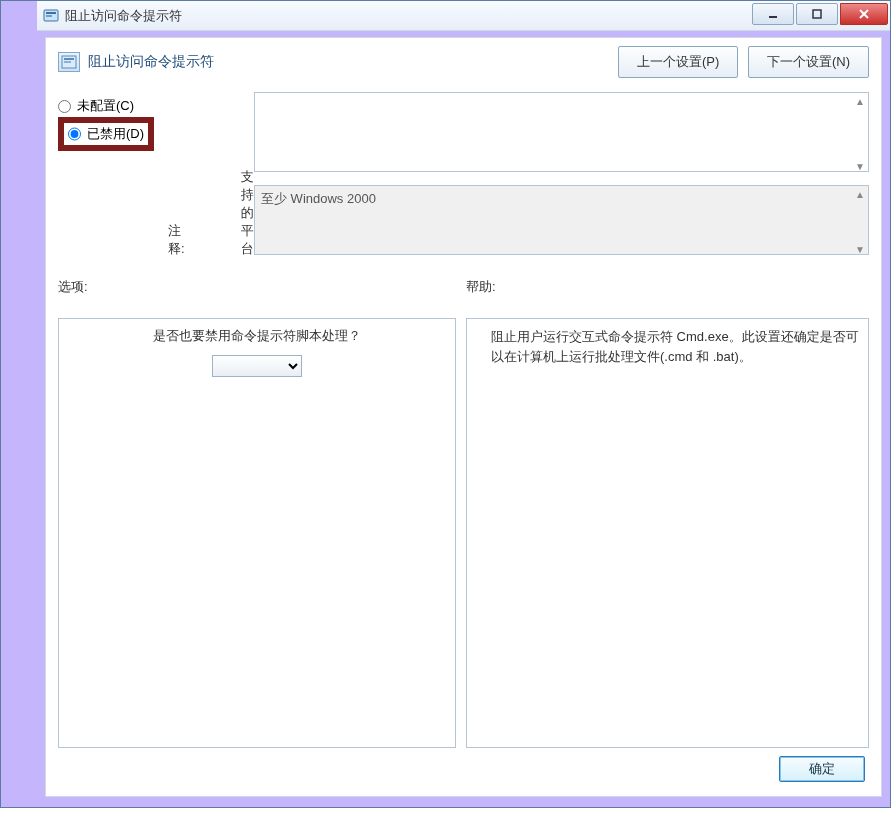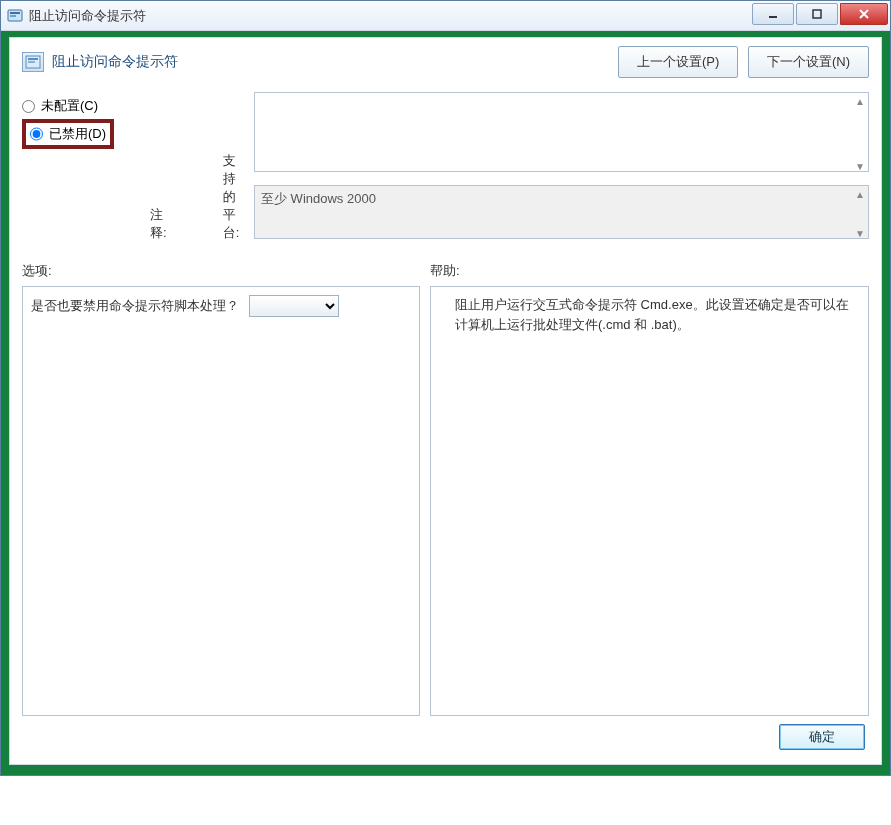--- a/index.html
+++ b/index.html
@@ -1,17 +1,17 @@
 <!DOCTYPE html>
 <html><head>
 <meta charset="utf-8">
 <style>
   * { box-sizing: border-box; font-family: "Microsoft YaHei", "Segoe UI", Tahoma, sans-serif; font-size: 13px; }
   html, body { margin: 0; padding: 0; background: #fff; }
-  .window { width: 891px; border: 1px solid #5a7ca0; background: #15803d; }
+  .window { width: 891px; border: 1px solid #5a7ca0; background: #c4b5fd; padding-left: 36px; }
   .titlebar {
     height: 30px; display: flex; align-items: center; justify-content: space-between;
     background: linear-gradient(#f7fbff,#e6eef8); border-bottom: 1px solid #cfd8e3;
   }
   .titlebar-left { display: flex; align-items: center; gap: 6px; padding-left: 6px; }
   .titlebar-title { color: #333; }
   .app-icon { width:16px; height:16px; display:inline-block; }
   .win-controls { display: flex; height: 100%; }
   .win-btn {
     width: 42px; height: 22px; margin-top:2px; margin-right: 2px;
@@ -26,44 +26,44 @@
   .header-left { display:flex; align-items:center; gap:8px; }
   .header-title { font-size: 14px; color:#1b4a7a; }
   .gpo-icon {
     width:22px; height:20px; display:inline-flex; align-items:center; justify-content:center;
     border:1px solid #7fa8cf; background: linear-gradient(#eaf3fb,#cfe1f2);
   }
   .nav-btn {
     height: 32px; padding: 0 18px; border:1px solid #8aa6c1; background: linear-gradient(#fdfefe,#e6eef6);
     color:#333; border-radius:2px; margin-left:6px;
   }
-  .cfg-area { display:flex; gap: 18px; }
+  .cfg-area { display:flex; }
   .radio-col { width: 110px; }
   .radio-row { display:flex; align-items:center; gap:6px; height:28px; }
   .radio-row input { margin:0; }
-  .highlight-box { border: 4px solid #7f1d1d; padding: 2px 4px; display:inline-flex; }
+  .highlight-box { border: 6px solid #7f1d1d; padding: 2px 4px; display:inline-flex; }
   .labels-col { width: 86px; padding-top:4px; display:flex; flex-direction:row; gap:56px; align-items:flex-end; color:#333; }
   .fields-col { flex:1; display:flex; flex-direction:column; gap:10px; }
   .textarea-wrap { position:relative; }
   .ta-comment {
     width:100%; height:80px; resize:none; border:1px solid #b7c4d3; padding:4px 18px 4px 6px; background:#fff; color:#333;
   }
   .ta-platform {
-    width:100%; height:54px; resize:none; border:1px solid #b7c4d3; padding:4px 18px 4px 6px; background:#f0f0f0; color:#555;
+    width:100%; height:70px; resize:none; border:1px solid #b7c4d3; padding:4px 18px 4px 6px; background:#f0f0f0; color:#555;
   }
   .scroll-arrow { position:absolute; right:2px; width:14px; height:14px; display:flex; align-items:center; justify-content:center; color:#888; font-size:10px; pointer-events:none; }
   .sa-top { top:2px; } .sa-bot { bottom:2px; }
-  .section-labels { display:flex; gap:10px; margin-top:20px; margin-bottom:6px; }
+  .section-labels { display:flex; gap:10px; margin-top:20px; margin-bottom:22px; }
   .section-labels .lab { color:#333; }
   .section-row { display:flex; gap:10px; }
   .options-box, .help-box { border:1px solid #b7c4d3; background:#fff; height:430px; padding:8px; overflow:auto; }
   .options-box { flex: 0 0 398px; }
   .help-box { flex:1; color:#333; line-height:1.55; }
   .help-box p { margin:0 0 14px 16px; }
-  .opt-row { display:flex; align-items:center; gap:10px; }
+  .opt-row { display:flex; align-items:center; gap:10px;flex-direction:column; }
   .opt-label { color:#333; }
   .opt-select {
     width:90px; height:22px; border:1px solid #9fb2c6; background: linear-gradient(#fff,#e9eef5);
   }
   .footer { display:flex; justify-content:flex-end; align-items:center; gap:8px; padding:8px 4px 2px 4px; }
   .ok-btn {
     min-width:86px; height:26px; border:1px solid #2f79b9; border-radius:2px;
     background: linear-gradient(#f7fcff,#d6f0fb); color:#134; box-shadow:0 0 0 1px #7ec7ef inset;
   }
 </style>

